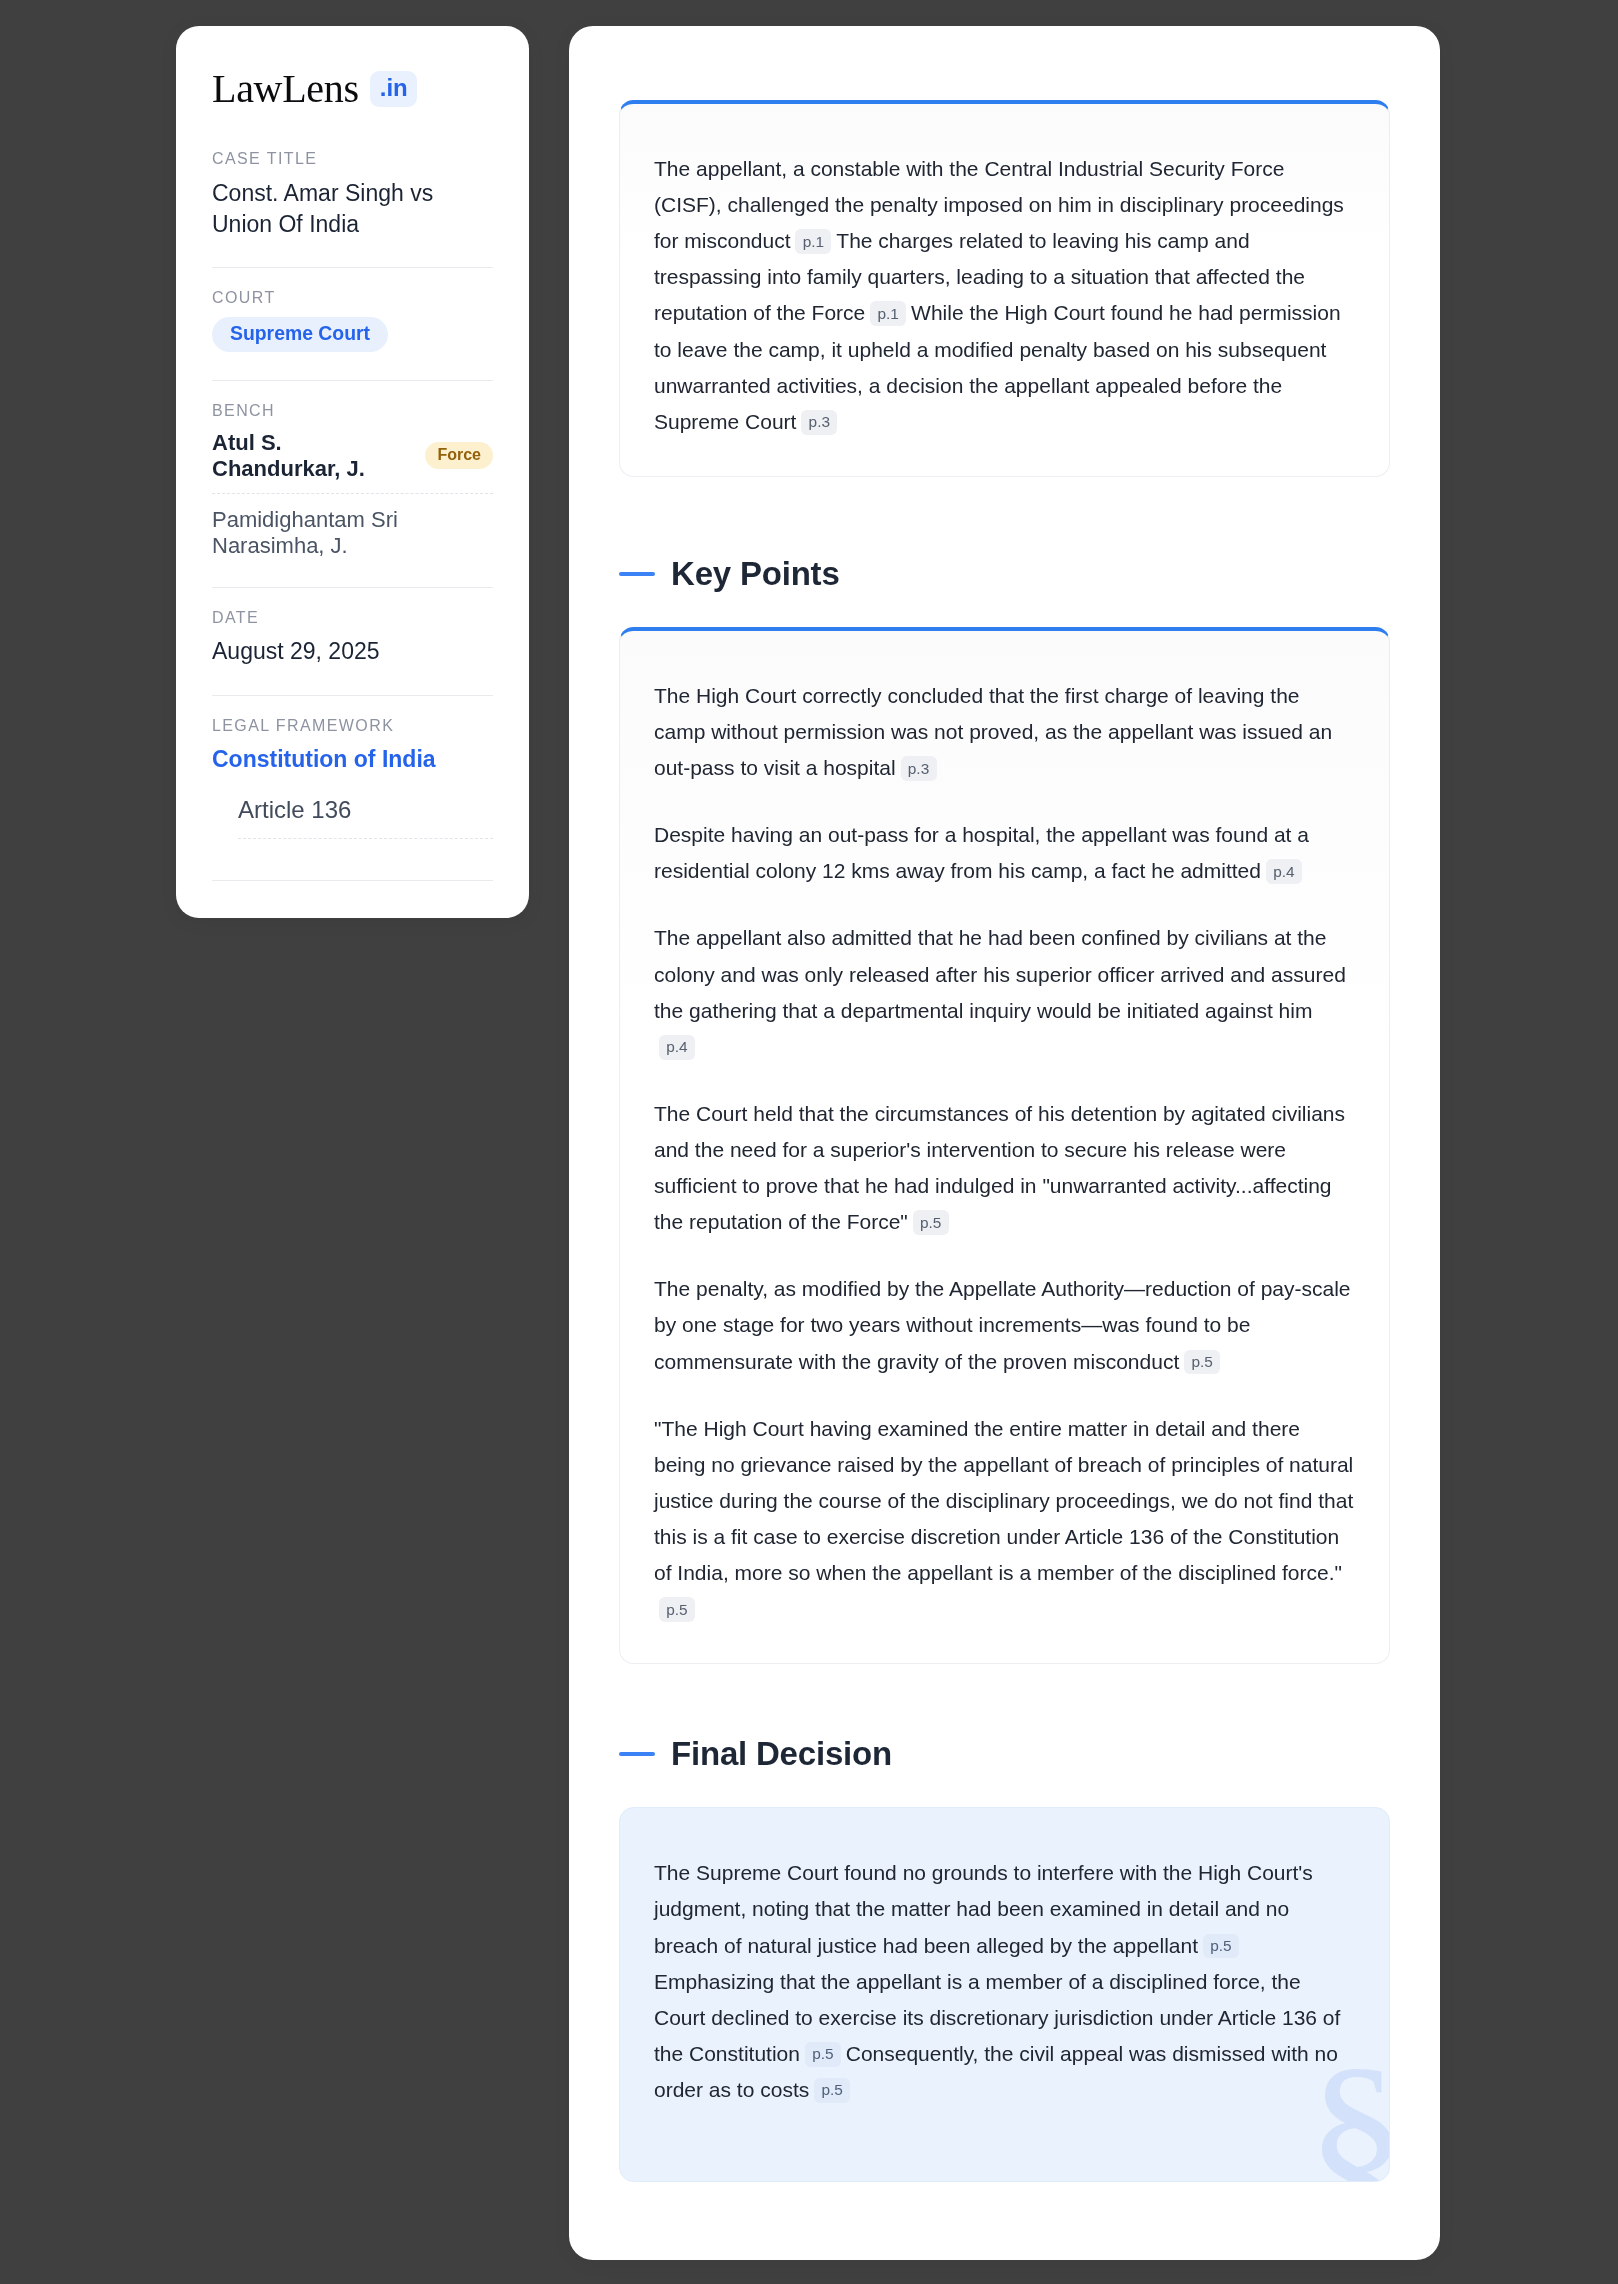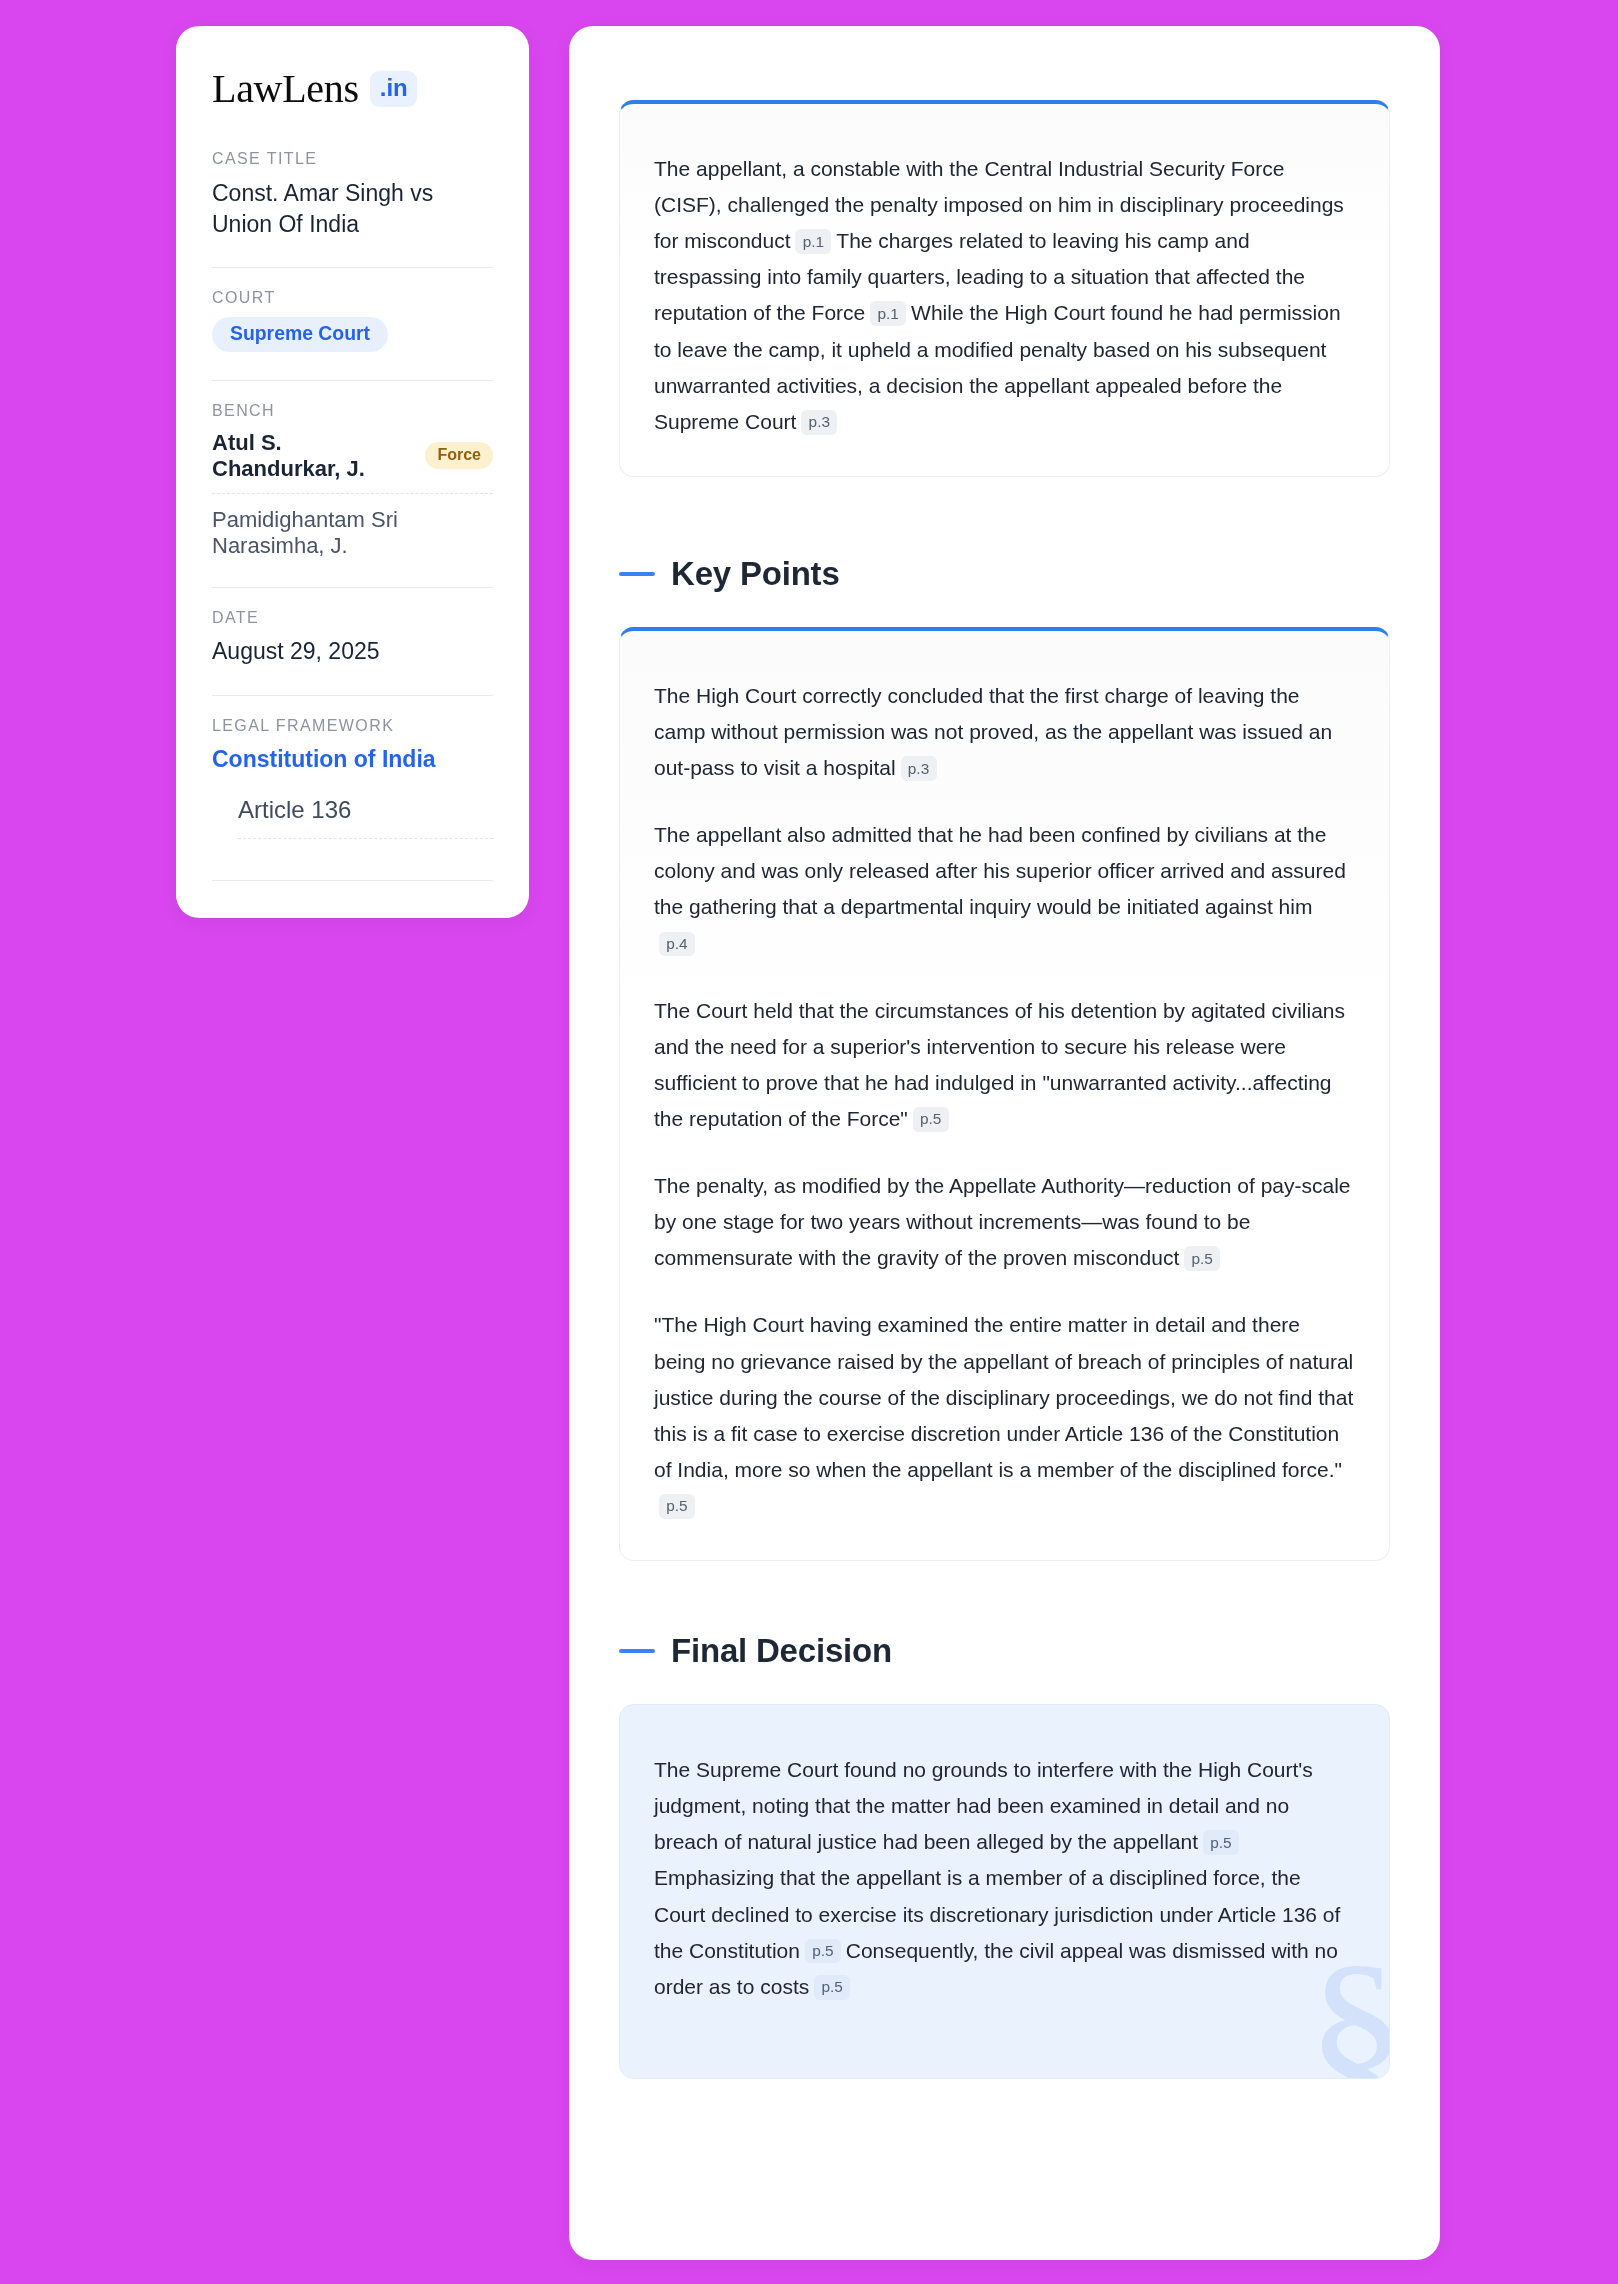--- a/index.html
+++ b/index.html
@@ -9,21 +9,21 @@
     height: 2284px;
     background: #f0f1f5;
     font-family: "Liberation Sans", sans-serif;
     -webkit-font-smoothing: antialiased;
   }
 
   .page {
     position: relative;
     width: 1619px;
     height: 2284px;
-    background: #d946ef;
+    background: #404040;
     overflow: hidden;
   }
 
   
   .sidebar-card {
     position: absolute;
     left: 176px;
     top: 26px;
     width: 353px;
     background: #ffffff;
@@ -305,20 +305,21 @@
 
     <div class="gap-lg"></div>
 
     <section class="section">
       <div class="section-heading">
         <span class="heading-dash"></span>
         <h2 class="heading-text">Key Points</h2>
       </div>
       <div class="panel">
         <p class="para">The High Court correctly concluded that the first charge of leaving the camp without permission was not proved, as the appellant was issued an out-pass to visit a hospital<span class="cite">p.3</span></p>
+        <p class="para">Despite having an out-pass for a hospital, the appellant was found at a residential colony 12 kms away from his camp, a fact he admitted<span class="cite">p.4</span></p>
         <p class="para">The appellant also admitted that he had been confined by civilians at the colony and was only released after his superior officer arrived and assured the gathering that a departmental inquiry would be initiated against him<span class="cite">p.4</span></p>
         <p class="para">The Court held that the circumstances of his detention by agitated civilians and the need for a superior's intervention to secure his release were sufficient to prove that he had indulged in "unwarranted activity...affecting the reputation of the Force"<span class="cite">p.5</span></p>
         <p class="para">The penalty, as modified by the Appellate Authority—reduction of pay-scale by one stage for two years without increments—was found to be commensurate with the gravity of the proven misconduct<span class="cite">p.5</span></p>
         <p class="para">"The High Court having examined the entire matter in detail and there being no grievance raised by the appellant of breach of principles of natural justice during the course of the disciplinary proceedings, we do not find that this is a fit case to exercise discretion under Article 136 of the Constitution of India, more so when the appellant is a member of the disciplined force."<span class="cite">p.5</span></p>
       </div>
     </section>
 
     <div class="gap-md"></div>
 
     <section class="section">

